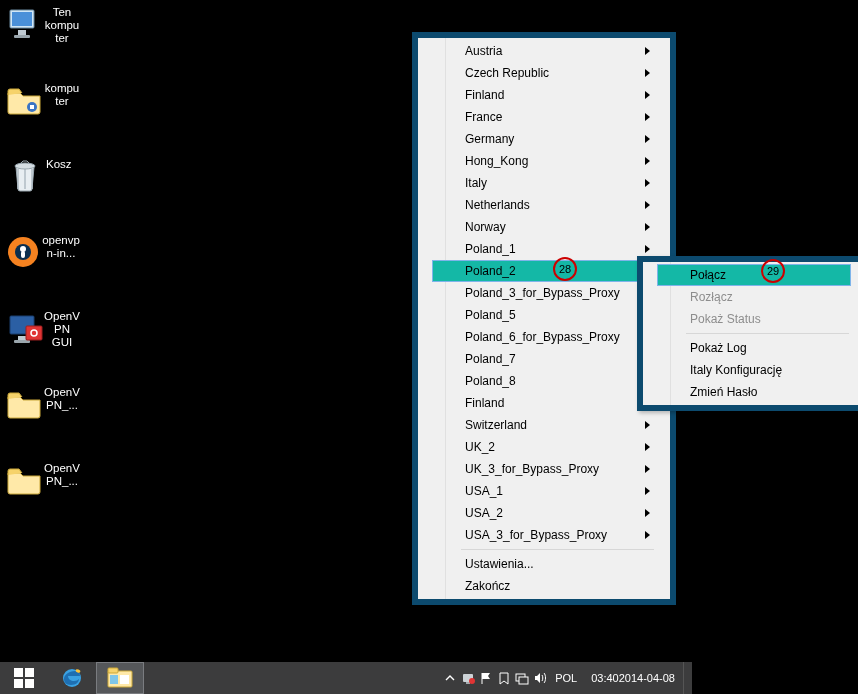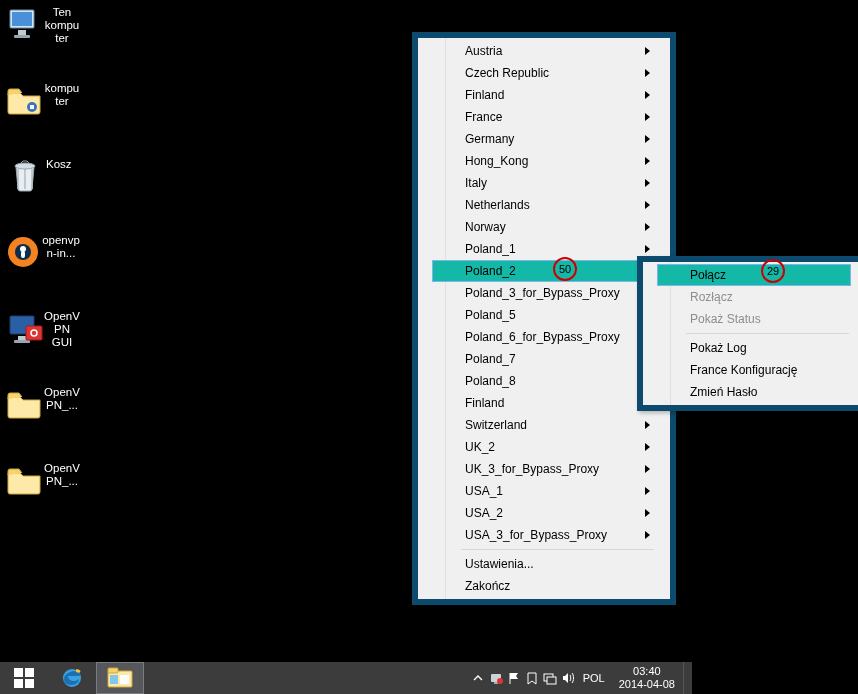--- a/index.html
+++ b/index.html
@@ -19,21 +19,21 @@
   .menu .arrow{position:absolute;right:6px;top:50%;transform:translateY(-50%);width:0;height:0;border-left:5px solid #000;border-top:4px solid transparent;border-bottom:4px solid transparent}
   .menu .item.hov .arrow{border-left-color:#000}
   
   .anno{position:absolute;width:20px;height:20px;border:2px solid #c00;border-radius:50%;display:flex;align-items:center;justify-content:center;font-size:11px;font-weight:normal;color:#000;background:rgba(255,255,255,0);z-index:50;font-family:Tahoma,sans-serif}
   
   .tb-start{width:48px;height:32px;display:flex;align-items:center;justify-content:center}
   .tb-btn{width:48px;height:32px;display:flex;align-items:center;justify-content:center}
   .tb-btn.active{background:#55575a;box-shadow:inset 0 0 0 1px #7a7c80}
   .tb-right{margin-left:auto;display:flex;align-items:center;height:32px}
   .tray-ico{width:18px;height:32px;display:flex;align-items:center;justify-content:center;color:#fff}
-  .clock{display:flex;flex-direction:column;align-items:center;justify-content:center;height:32px;padding:0 8px;font-size:11px;line-height:13px}
+  .clock{display:flex;flex-direction:row;align-items:center;justify-content:center;height:32px;padding:0 8px;font-size:11px;line-height:13px}
   .show-desktop{width:8px;height:32px;border-left:1px solid #555}
 </style>
 </head>
 <body>
 
 <div class="desktop">
 
   <div class="dicon" style="left:4px;top:4px">
     <span class="glyph">
       <svg width="40" height="36" viewBox="0 0 40 36">
@@ -229,29 +229,29 @@
         <span>Rozłącz</span>
       </div>
       <div class="item dis">
         <span>Pokaż Status</span>
       </div>
       <div class="sep"></div>
       <div class="item">
         <span>Pokaż Log</span>
       </div>
       <div class="item">
-        <span>France Konfigurację</span>
+        <span>Italy Konfigurację</span>
       </div>
       <div class="item">
         <span>Zmień Hasło</span>
       </div>
     </div>
 
   <div class="anno" style="left:553px;top:257px">
-      <span>50</span>
+      <span>28</span>
     </div>
   <div class="anno" style="left:761px;top:259px">
       <span>29</span>
     </div>
 
 </div>
 
 <div class="taskbar">
   <div class="tb-start">
     <svg width="20" height="20" viewBox="0 0 20 20">

